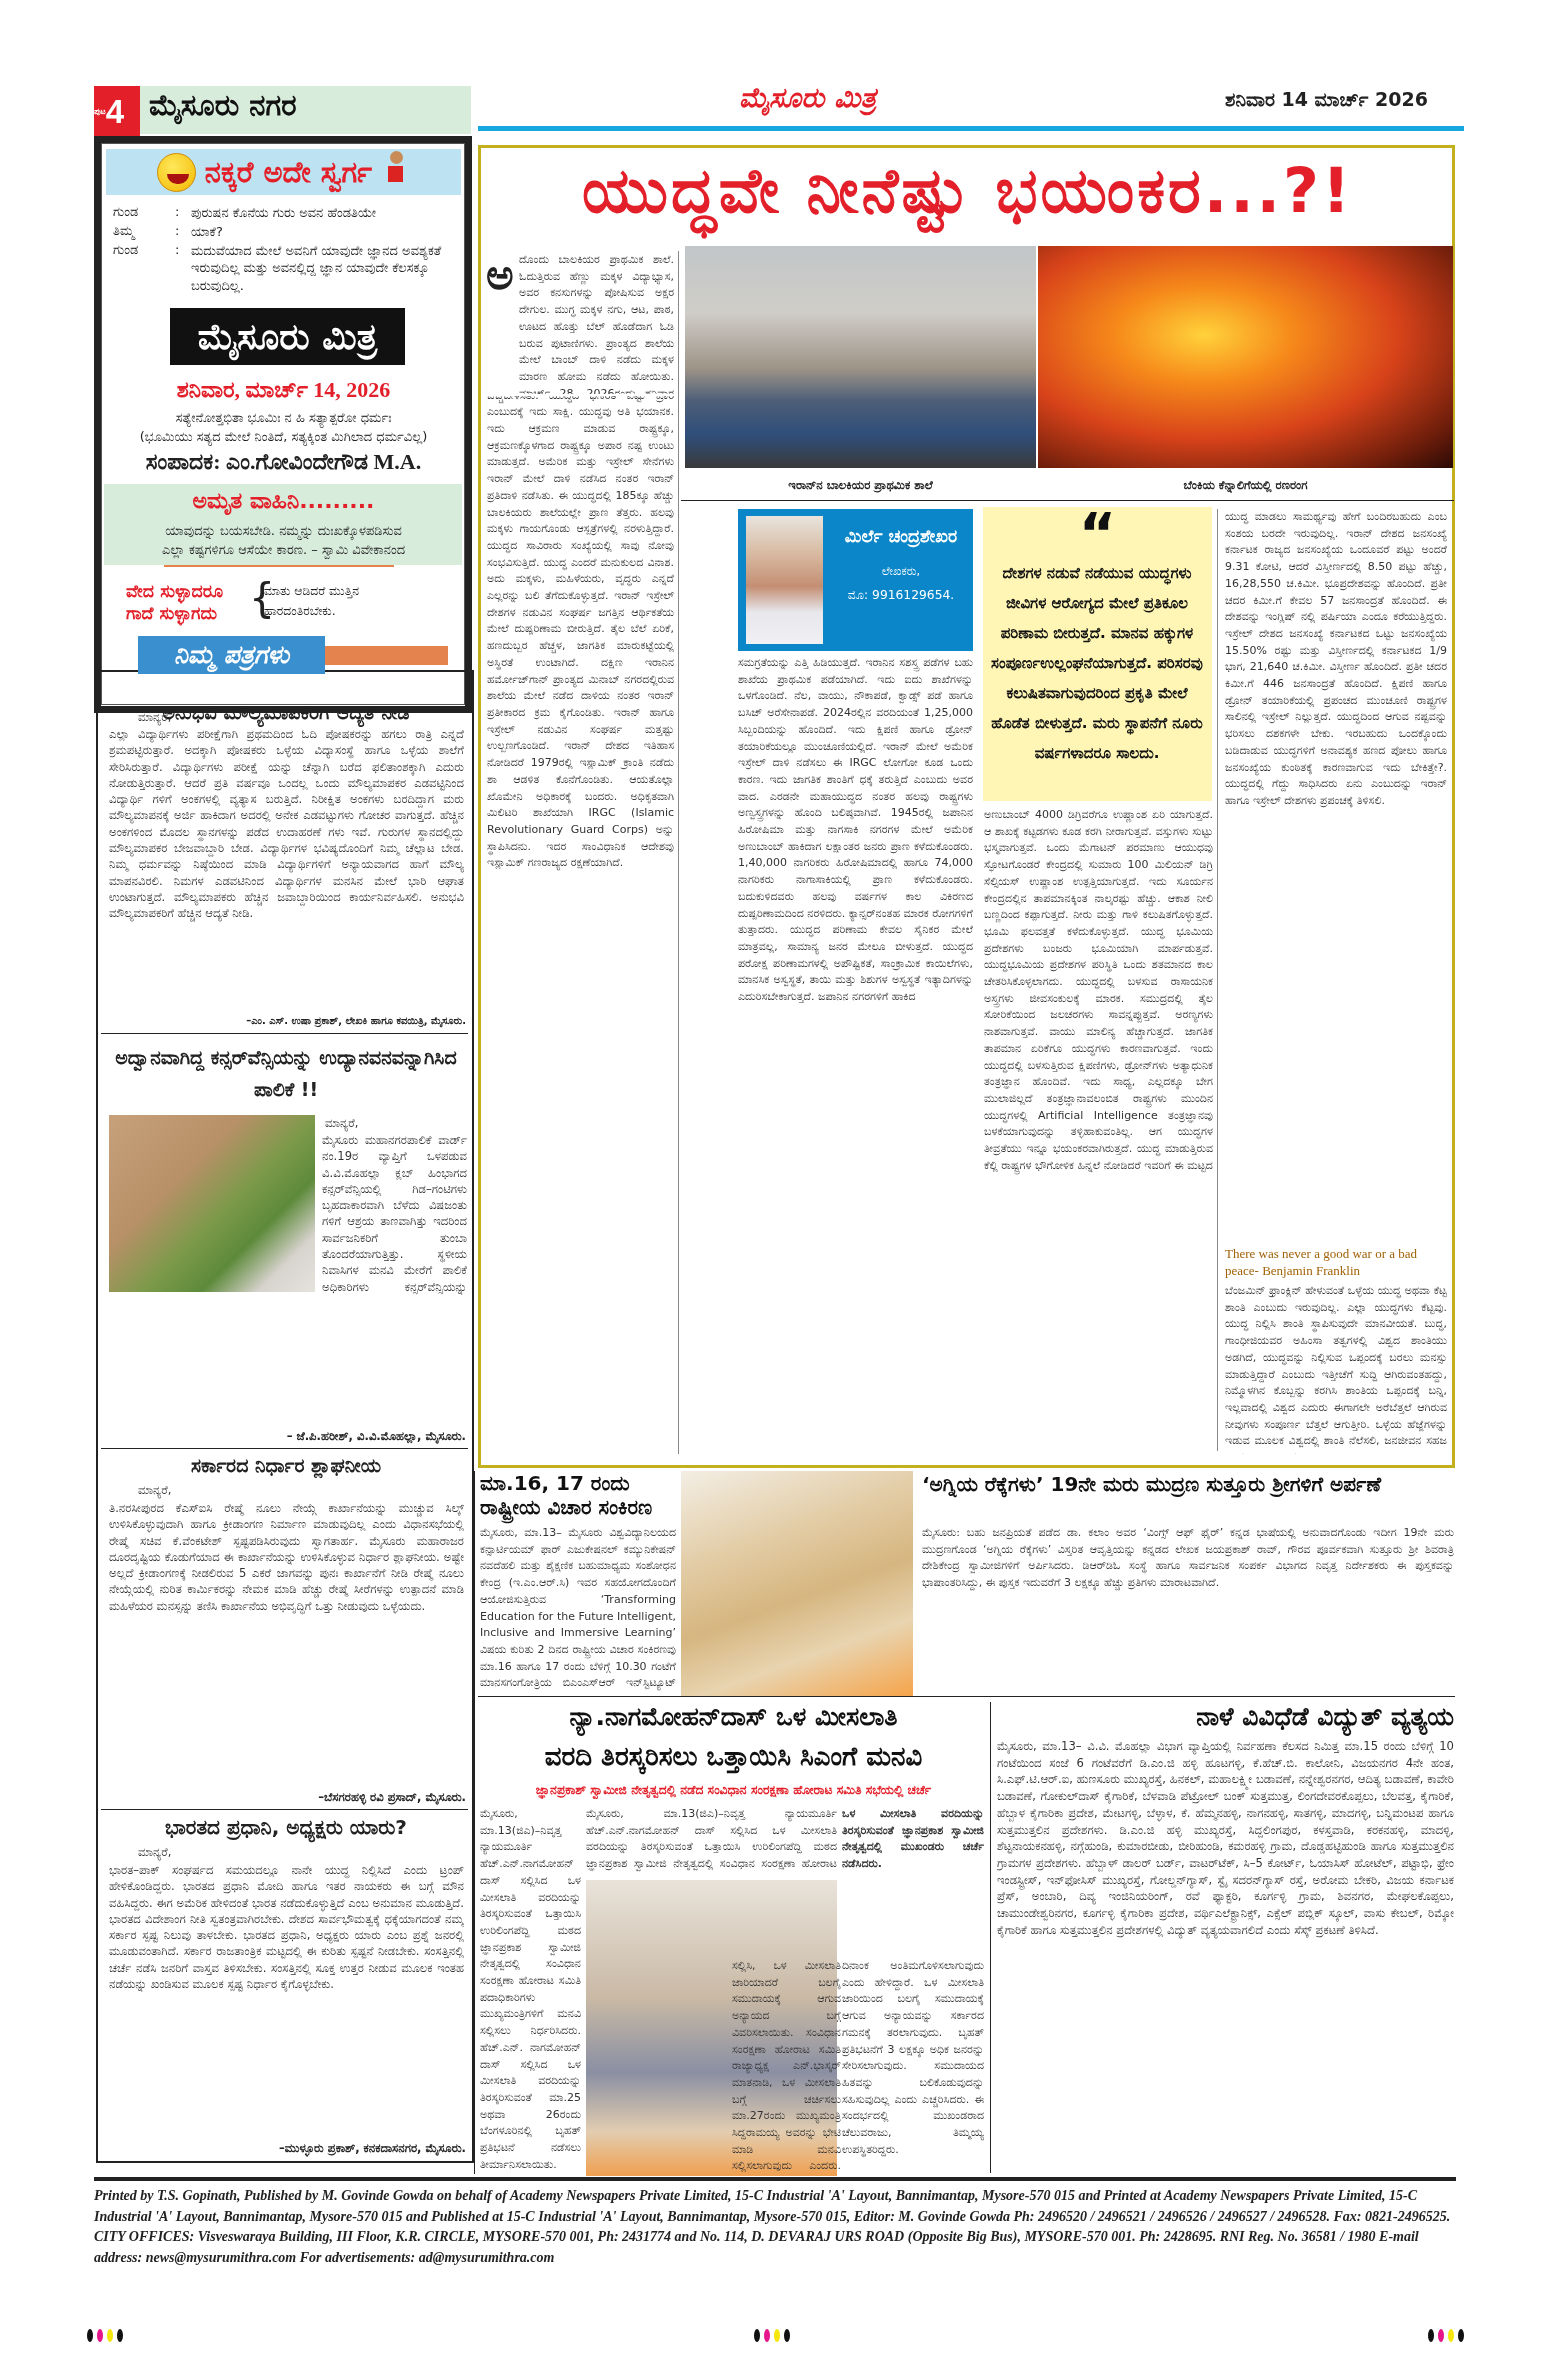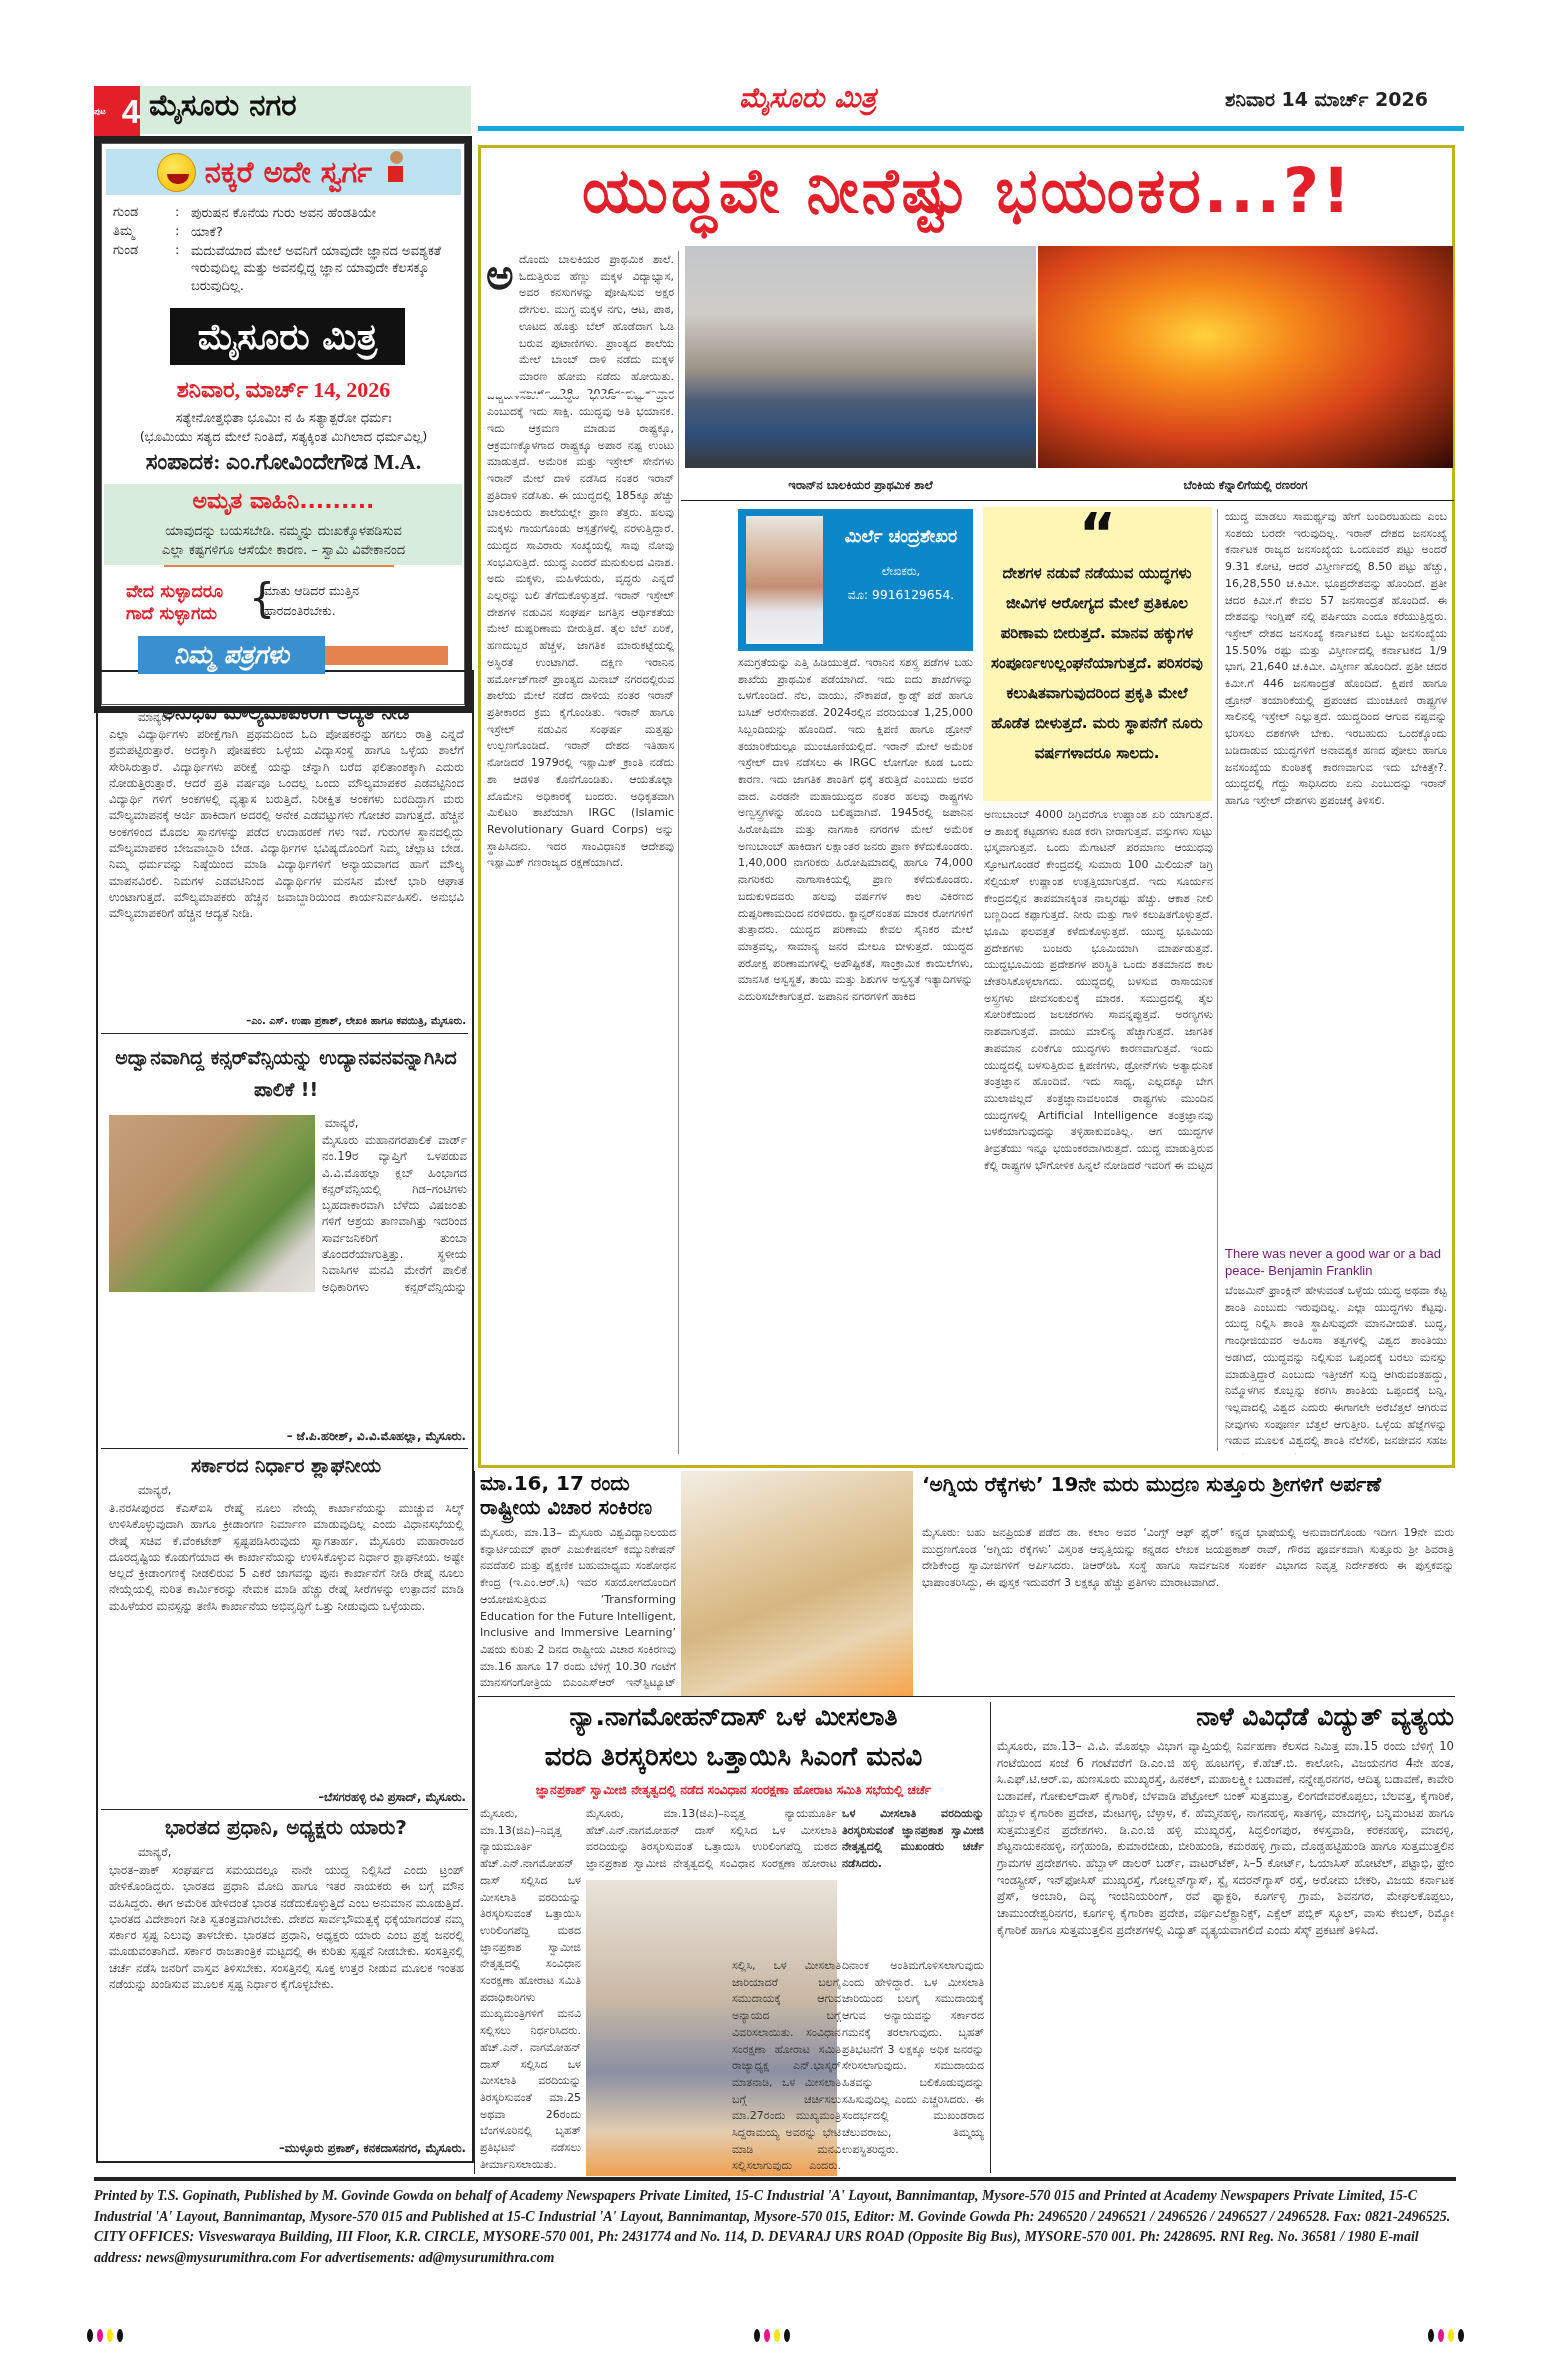--- a/index.html
+++ b/index.html
@@ -2,21 +2,21 @@
 <html style="font-size:11.6px"><head>
 <meta charset="utf-8">
 <style>
 *{box-sizing:border-box;margin:0;padding:0}
 html,body{width:1562px;height:2354px;background:#fff;overflow:hidden}
 body{position:relative;font-family:"DejaVu Sans",sans-serif;color:#222}
 .abs{position:absolute}
 .serif{font-family:Liberation Serif, serif}
 
 #pagebox{left:94px;top:86px;width:377px;height:48px;background:#d8ecdc}
-#pagenum{left:94px;top:86px;width:46px;height:51px;background:#e3202a;color:#fff;display:flex;align-items:center;justify-content:space-between;gap:10px}
+#pagenum{left:94px;top:86px;width:46px;height:51px;background:#e3202a;color:#fff;display:flex;align-items:center;justify-content:flex-start;gap:0}
 #pagenum .lbl{font-size:8px;font-weight:bold;writing-mode:horizontal-tb}
 #pagenum .num{font-size:33px;font-weight:bold;font-family:"Liberation Sans",sans-serif}
 #section-title{left:149px;top:88px;font-size:29px;font-weight:bold;color:#111}
 #paper-name{left:739px;top:81px;font-size:27.5px;font-weight:bold;color:#e3202a;font-style:italic}
 #top-date{left:1225px;top:88px;font-size:19px;font-weight:bold;color:#222}
 #blue-rule{left:478px;top:126px;width:986px;height:5px;background:#17a8e0}
 
 #leftbox{left:94px;top:136px;width:378px;height:577px;border:7.2px solid #222;background:#fff}
 #leftbox-inner{left:101px;top:143px;width:364px;height:562px;border:1.4px solid #555}
 #joke-head{left:106px;top:149px;width:355px;height:46px;background:#bde3f3;display:flex;align-items:center;justify-content:center;gap:8.7px}
@@ -70,21 +70,21 @@
 #author-name{left:832px;top:526px;width:138px;text-align:center;font-size:17.4px;font-weight:bold;color:#fff}
 #author-role{left:832px;top:564px;width:138px;text-align:center;font-size:11.6px;color:#fff}
 #author-phone{left:832px;top:588px;width:138px;text-align:center;font-size:12.3px;color:#fff}
 #quote-box{left:983px;top:507px;width:229px;height:294px;background:#fff6b5}
 #quote-mark{left:983px;top:509px;width:229px;text-align:center;font-size:57px;font-weight:bold;color:#111;line-height:51px}
 #quote-text{left:991px;top:558px;width:212px;text-align:center;font-size:15px;font-weight:bold;line-height:30px;color:#111}
 .colB{position:absolute;width:197px;font-size:11px;line-height:16.7px;color:#333;text-align:justify}
 .colC{position:absolute;width:220px;font-size:11px;line-height:16.7px;color:#333;text-align:justify}
 .colD{position:absolute;width:219px;font-size:11px;line-height:16.7px;color:#333;text-align:justify}
 .vrule{position:absolute;width:0.7px;background:#888}
-#quote-en{left:1225px;top:1245px;width:220px;font-size:13px;line-height:17.4px;font-family:Liberation Sans, sans-serif;color:#701a75}
+#quote-en{left:1225px;top:1245px;width:220px;font-size:13px;line-height:17.4px;font-family:Liberation Serif, serif;color:#a16207}
 
 .sub-head{position:absolute;font-weight:bold;color:#111}
 .news-body{position:absolute;font-size:11px;line-height:16.7px;color:#333;text-align:justify}
 #p-seer{left:681px;top:1471px;width:232px;height:225px;background:linear-gradient(160deg,#f3eee4 0%,#e1c9a0 35%,#d6b680 55%,#e8d4b0 75%,#f6a44a 100%)}
 #p-meet{left:586px;top:1880px;width:251px;height:296px;background:linear-gradient(180deg,#e9e3da 0%,#c9b9a5 40%,#8a8fa3 65%,#e2cdb0 85%,#f0a050 100%)}
 #bottom-rule{left:94px;top:2177px;width:1362px;height:4.3px;background:#222}
 #imprint{left:94px;top:2186px;width:1362px;font-family:"Liberation Serif",serif;font-style:italic;font-weight:bold;font-size:14px;line-height:20.7px;color:#222}
 .regmark{position:absolute;top:2329px;display:flex;gap:4.3px}
 .regmark span{display:block;width:5.8px;height:13px;border-radius:50%}
 </style>

